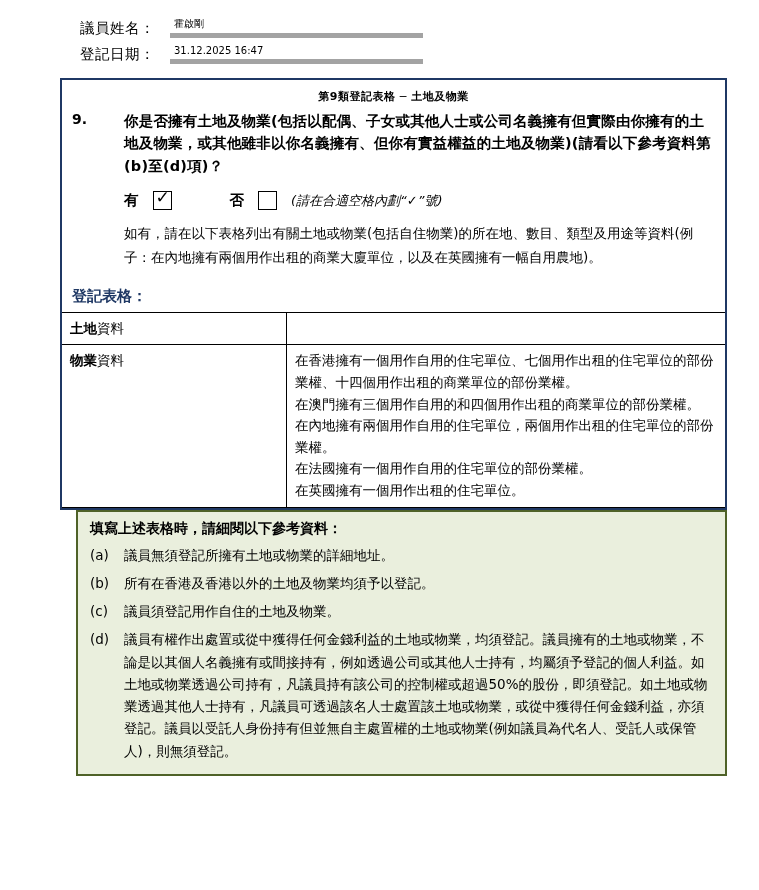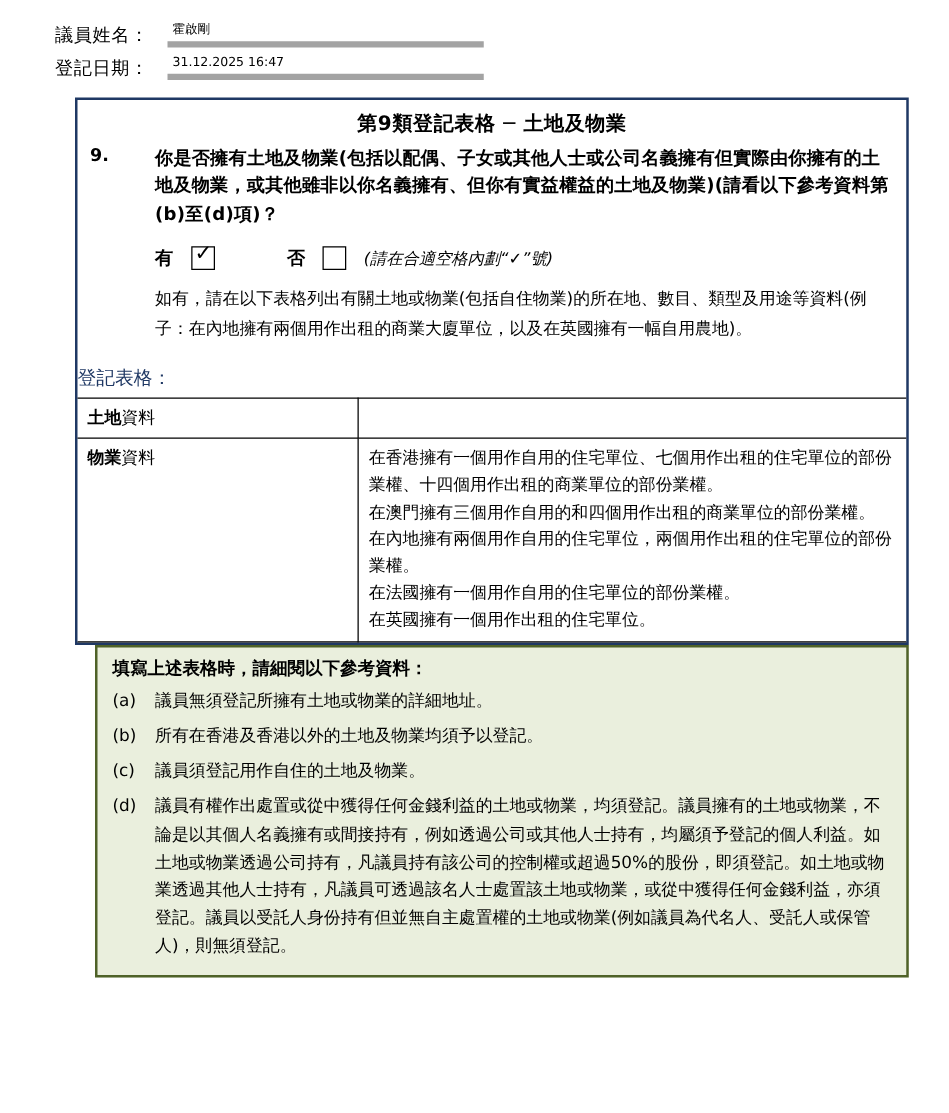--- a/index.html
+++ b/index.html
@@ -18,21 +18,21 @@
   .page {
     position: relative;
     width: 759px;
     height: 890px;
     box-sizing: border-box;
     padding: 18px 28px 0 28px;
   }
 
   
   .header-fields {
-    margin-left: 16px;
+    margin-left: 52px;
     margin-bottom: 14px;
   }
   .hf-row {
     display: flex;
     align-items: flex-end;
     margin-bottom: 7px;
   }
   .hf-label {
     width: 90px;
     font-size: 14.5px;
@@ -50,21 +50,21 @@
   
   .form-box {
     border: 2px solid #1f3864;
     box-sizing: border-box;
     padding: 0;
     margin: 0 4px 0 32px;
   }
   .form-title {
     text-align: center;
     font-weight: bold;
-    font-size: 16px;
+    font-size: 11px;
     padding-top: 9px;
     letter-spacing: 0.5px;
   }
   .form-subtitle {
     text-align: center;
     font-style: italic;
     font-size: 13px;
     padding: 3px 0 10px 0;
   }
   .q-block {
@@ -118,24 +118,24 @@
     font-size: 13px;
   }
 
   .instr {
     padding: 2px 20px 10px 62px;
     font-size: 13.5px;
     line-height: 1.72;
   }
 
   .reg-table-title {
-    font-weight: normal;
+    font-weight: bold;
     font-size: 15px;
     color: #1f3864;
-    padding: 8px 0 6px 0;
+    padding: 8px 0 6px 10px;
   }
 
   table.reg-table {
     width: 100%;
     border-collapse: collapse;
     table-layout: fixed;
   }
   table.reg-table td {
     border: 1px solid #000;
     border-left: none;

